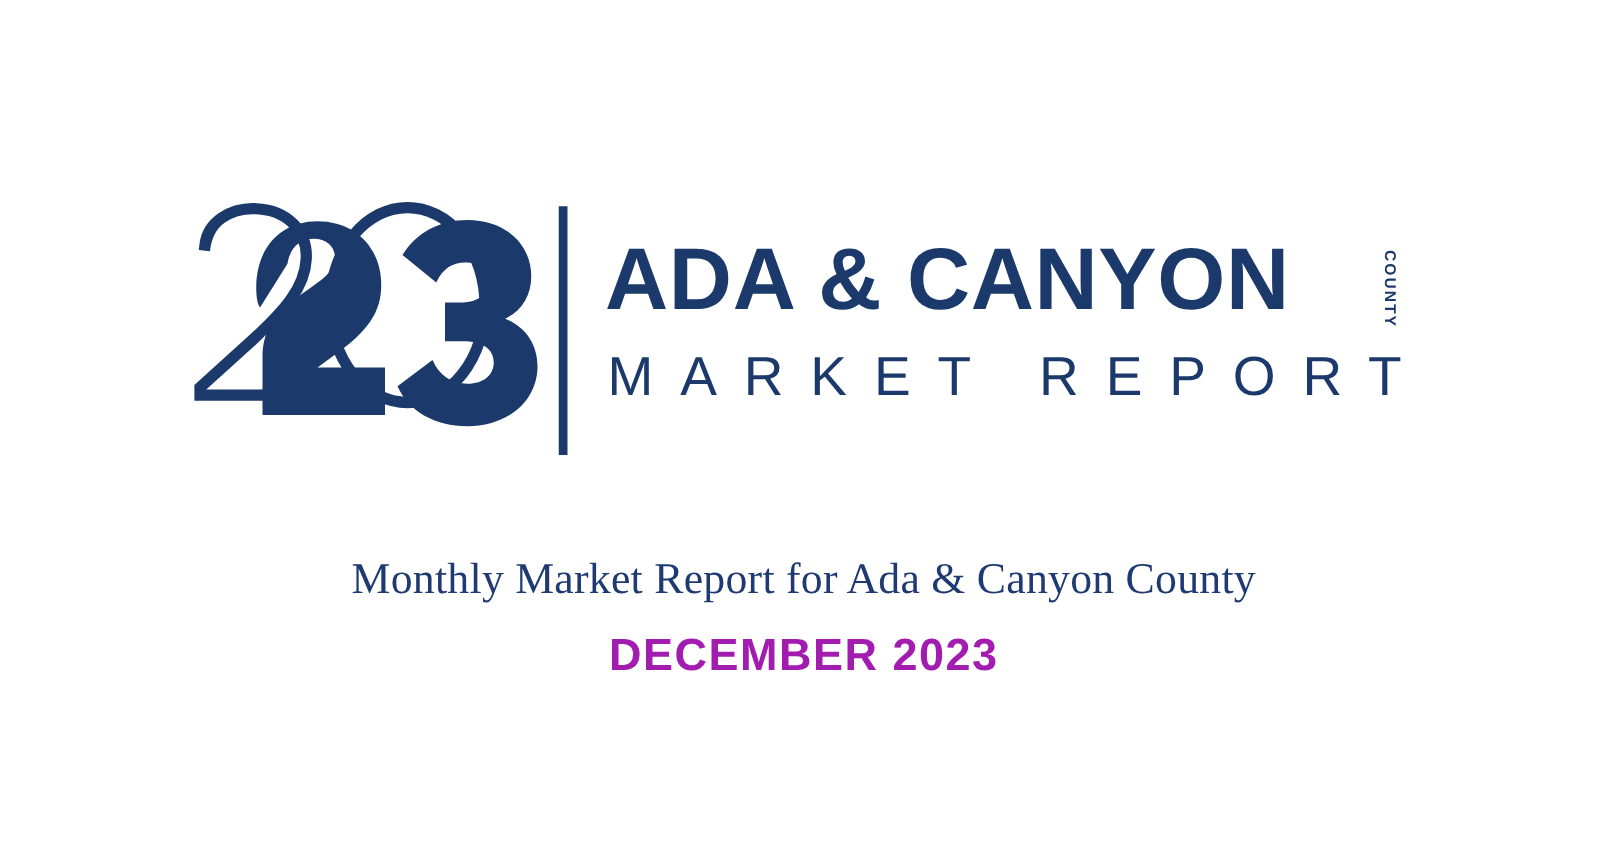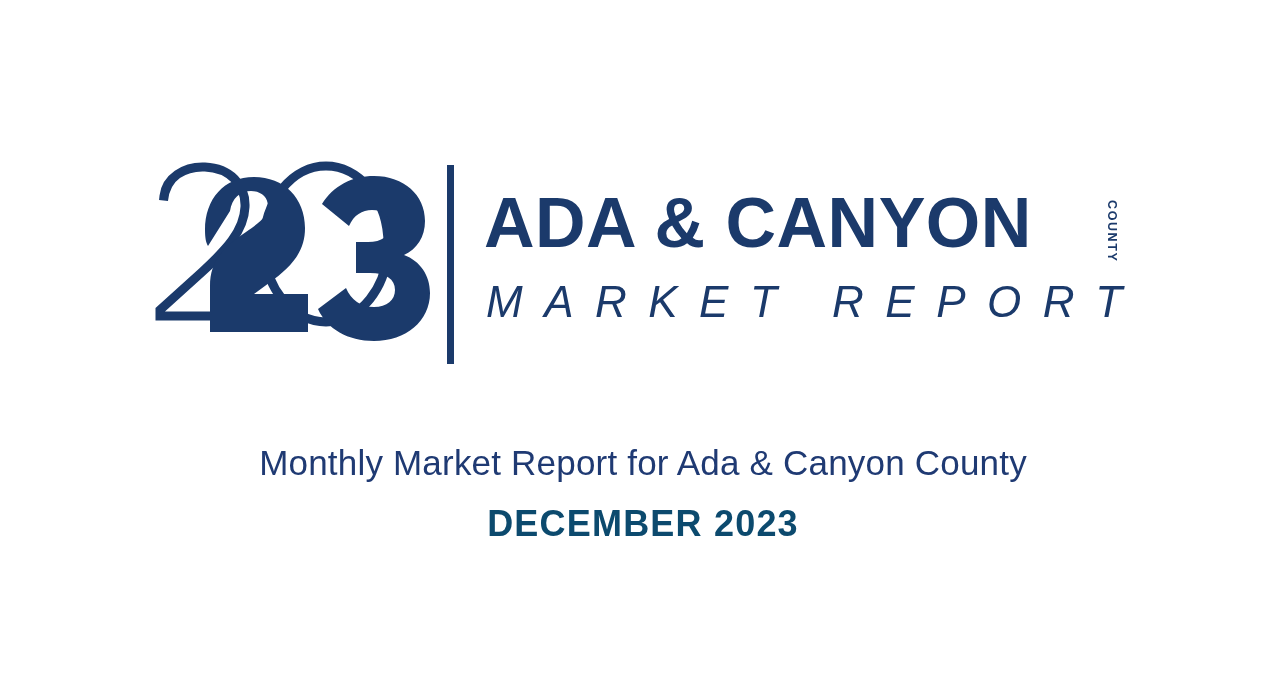--- a/index.html
+++ b/index.html
@@ -104,43 +104,42 @@
     position: absolute;
     left: 2px;
     top: 128px;
     color: #1B3A6B;
     font-family: "Liberation Sans", sans-serif;
     font-weight: 400;
     font-size: 44px;
     line-height: 48px;
     letter-spacing: 21.5px;
     white-space: nowrap;
-    font-style: italic;
   }
 
   
   .title-block {
     position: absolute;
     left: 0;
     top: 440px;
     width: 1286px;
     text-align: center;
   }
   .report-subtitle {
     color: #1F3A73;
-    font-family: Liberation Sans, sans-serif;
+    font-family: Liberation Serif, serif;
     font-weight: 400;
     font-size: 35px;
     line-height: 46px;
     letter-spacing: 0.2px;
     white-space: nowrap;
   }
   .report-date {
     margin-top: 16px;
-    color: #0c4a6e;
+    color: #a21caf;
     font-family: "Liberation Sans", sans-serif;
     font-weight: 700;
     font-size: 36px;
     line-height: 44px;
     letter-spacing: 1.2px;
     white-space: nowrap;
   }
 </style>
 </head>
 <body>

